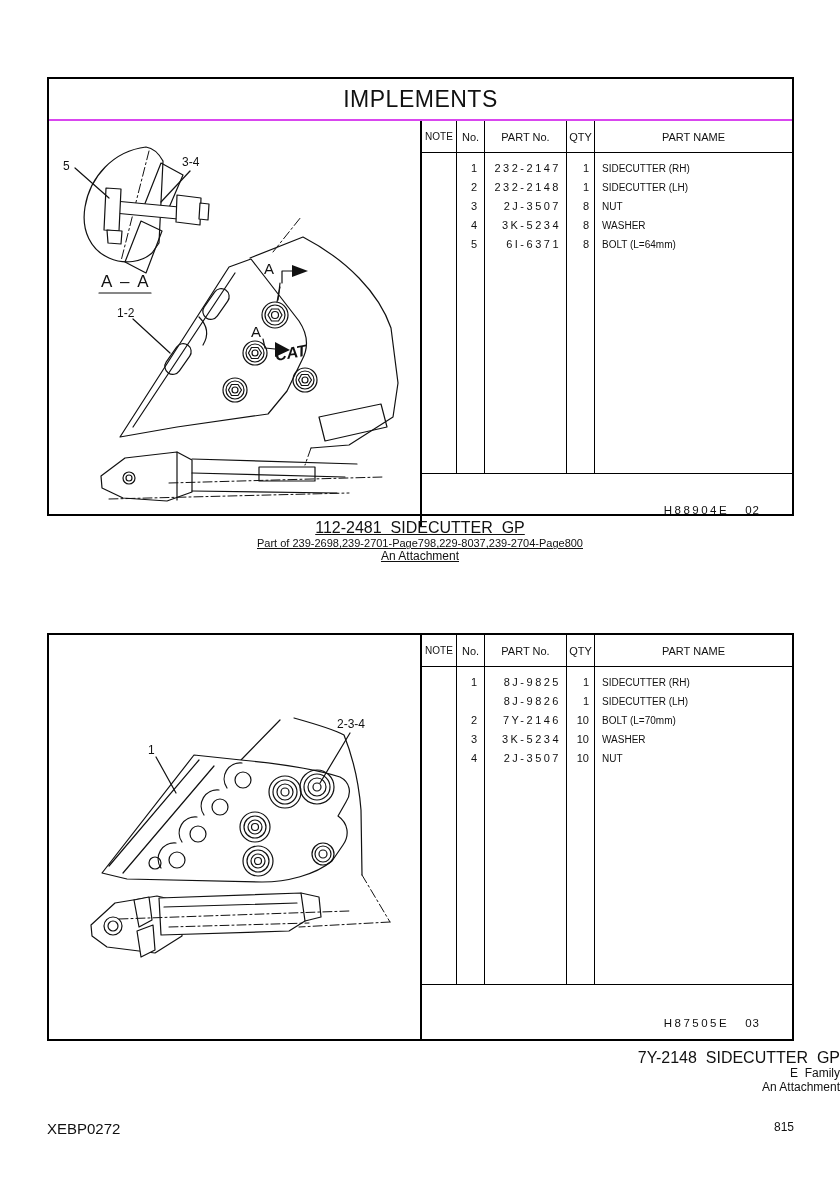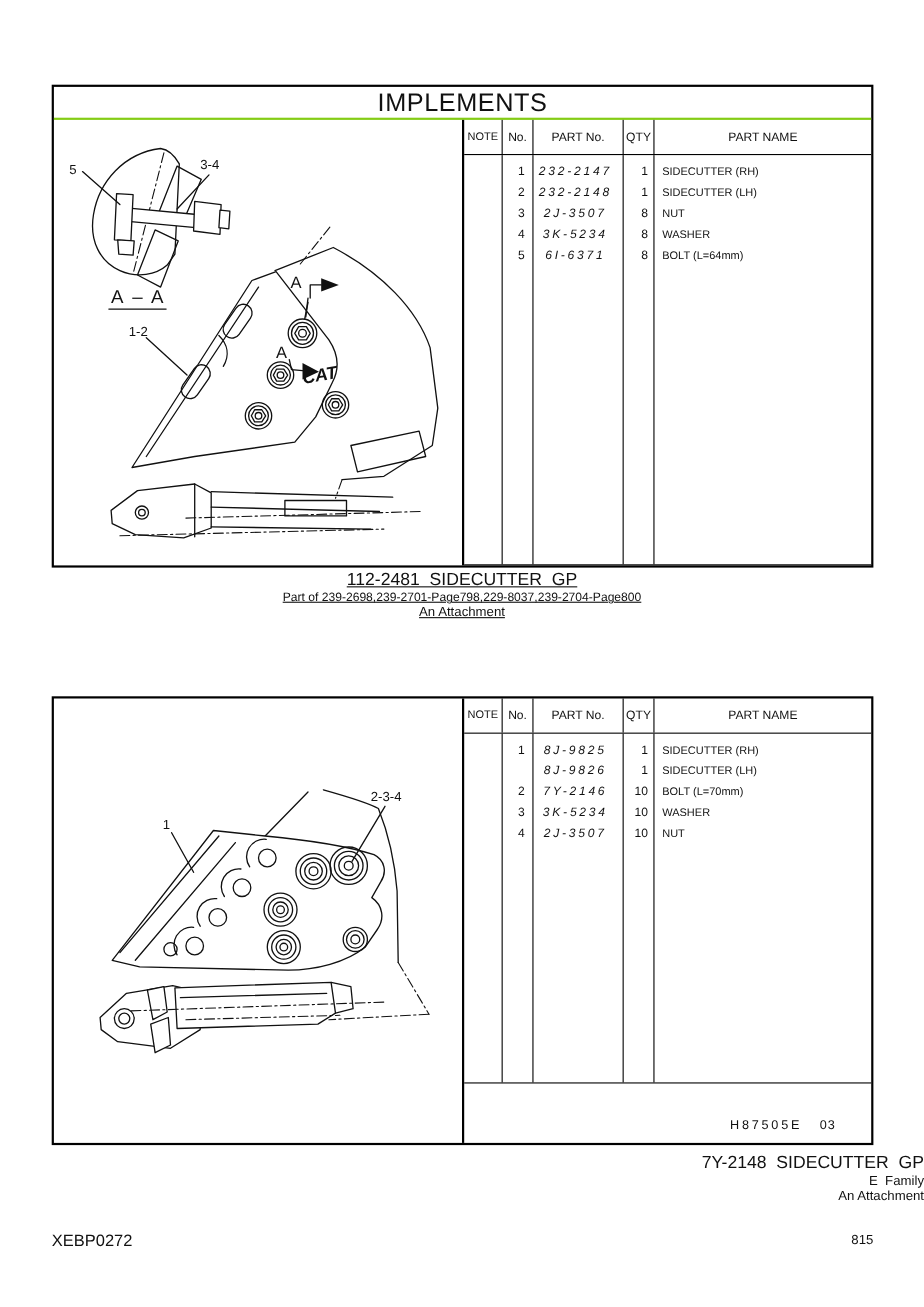--- a/index.html
+++ b/index.html
@@ -6,21 +6,21 @@
   html,body { background:#ffffff; }
   body {
     width:840px; height:1188px; position:relative;
     font-family:"Liberation Sans", sans-serif; color:#111;
   }
   .panel { position:absolute; left:47px; width:747px; border:2px solid #000; background:#fff; }
   #panel1 { top:77px; height:439px; }
   #panel2 { top:633px; height:408px; }
 
   .panel-title {
-    height:30px; border-bottom:2px solid #84cc16;
+    height:42px; border-bottom:2px solid #d946ef;
     display:flex; align-items:center; justify-content:center;
     font-size:23px; letter-spacing:0.5px;
   }
   .panel-content { display:flex; height:100%; }
   #panel1 .panel-content { height:calc(100% - 30px); }
 
   .diagram-area { width:373px; border-right:2px solid #000; position:relative; overflow:hidden; }
   svg { display:block; }
   svg path, svg line, svg circle, svg rect, svg polyline, svg polygon, svg ellipse {
     stroke:#111; stroke-width:1.2; fill:none; stroke-linejoin:round; stroke-linecap:round;
@@ -40,21 +40,21 @@
   .c-note { width:35px; border-right:1.5px solid #000; }
   .c-no   { width:28px; border-right:1.5px solid #000; }
   .c-part { width:82px; border-right:1.5px solid #000; }
   .c-qty  { width:28px; border-right:1.5px solid #000; }
   .c-name { flex:1; }
   .tbl-head .c-note { font-size:10px;text-align:right; }
   .tbl-body { display:flex; flex:1; border-bottom:1.5px solid #000; }
   .tbl-body .col { display:flex; flex-direction:column; padding-top:6px; }
   .cell { height:19px; line-height:19px; font-size:11px; white-space:nowrap; }
   .col.c-no .cell { text-align:right; padding-right:7px; }
-  .col.c-part .cell { text-align:center; padding-right:5px; letter-spacing:2.5px;font-style:italic; }
+  .col.c-part .cell { text-align:right; padding-right:5px; letter-spacing:2.5px; }
   .col.c-qty .cell { text-align:right; padding-right:5px; }
   .col.c-name .cell { text-align:left; padding-left:7px; font-size:10px; }
   .tbl-foot { height:52px; position:relative; }
   #panel2 .tbl-foot { height:54px; }
   .doc-code { position:absolute; right:32px; bottom:10px; font-size:11.5px; letter-spacing:2.5px; white-space:nowrap; }
   .doc-code .rev { margin-left:16px; letter-spacing:1px; }
 
   .caption { position:absolute; left:0; width:840px; text-align:center; line-height:1.15; }
   #caption1 { top:519px;text-decoration:underline; }
   #caption2 { top:1049px;text-align:right; }
@@ -204,20 +204,25 @@
           <div class="cell">8</div>
           <div class="cell">8</div>
         </div>
         <div class="col c-name">
           <div class="cell">SIDECUTTER (RH)</div>
           <div class="cell">SIDECUTTER (LH)</div>
           <div class="cell">NUT</div>
           <div class="cell">WASHER</div>
           <div class="cell">BOLT (L=64mm)</div>
         </div>
+      </div>
+      <div class="tbl-foot">
+        <span class="doc-code">
+          <span>H88904E</span><span class="rev">02</span>
+        </span>
       </div>
     </div>
   </div>
 </div>
 
 <div class="caption" id="caption1">
   <div class="cap-title">112-2481  SIDECUTTER  GP</div>
   <div class="cap-partof">Part of 239-2698,239-2701-Page798,229-8037,239-2704-Page800</div>
   <div class="cap-note">An Attachment</div>
 </div>

